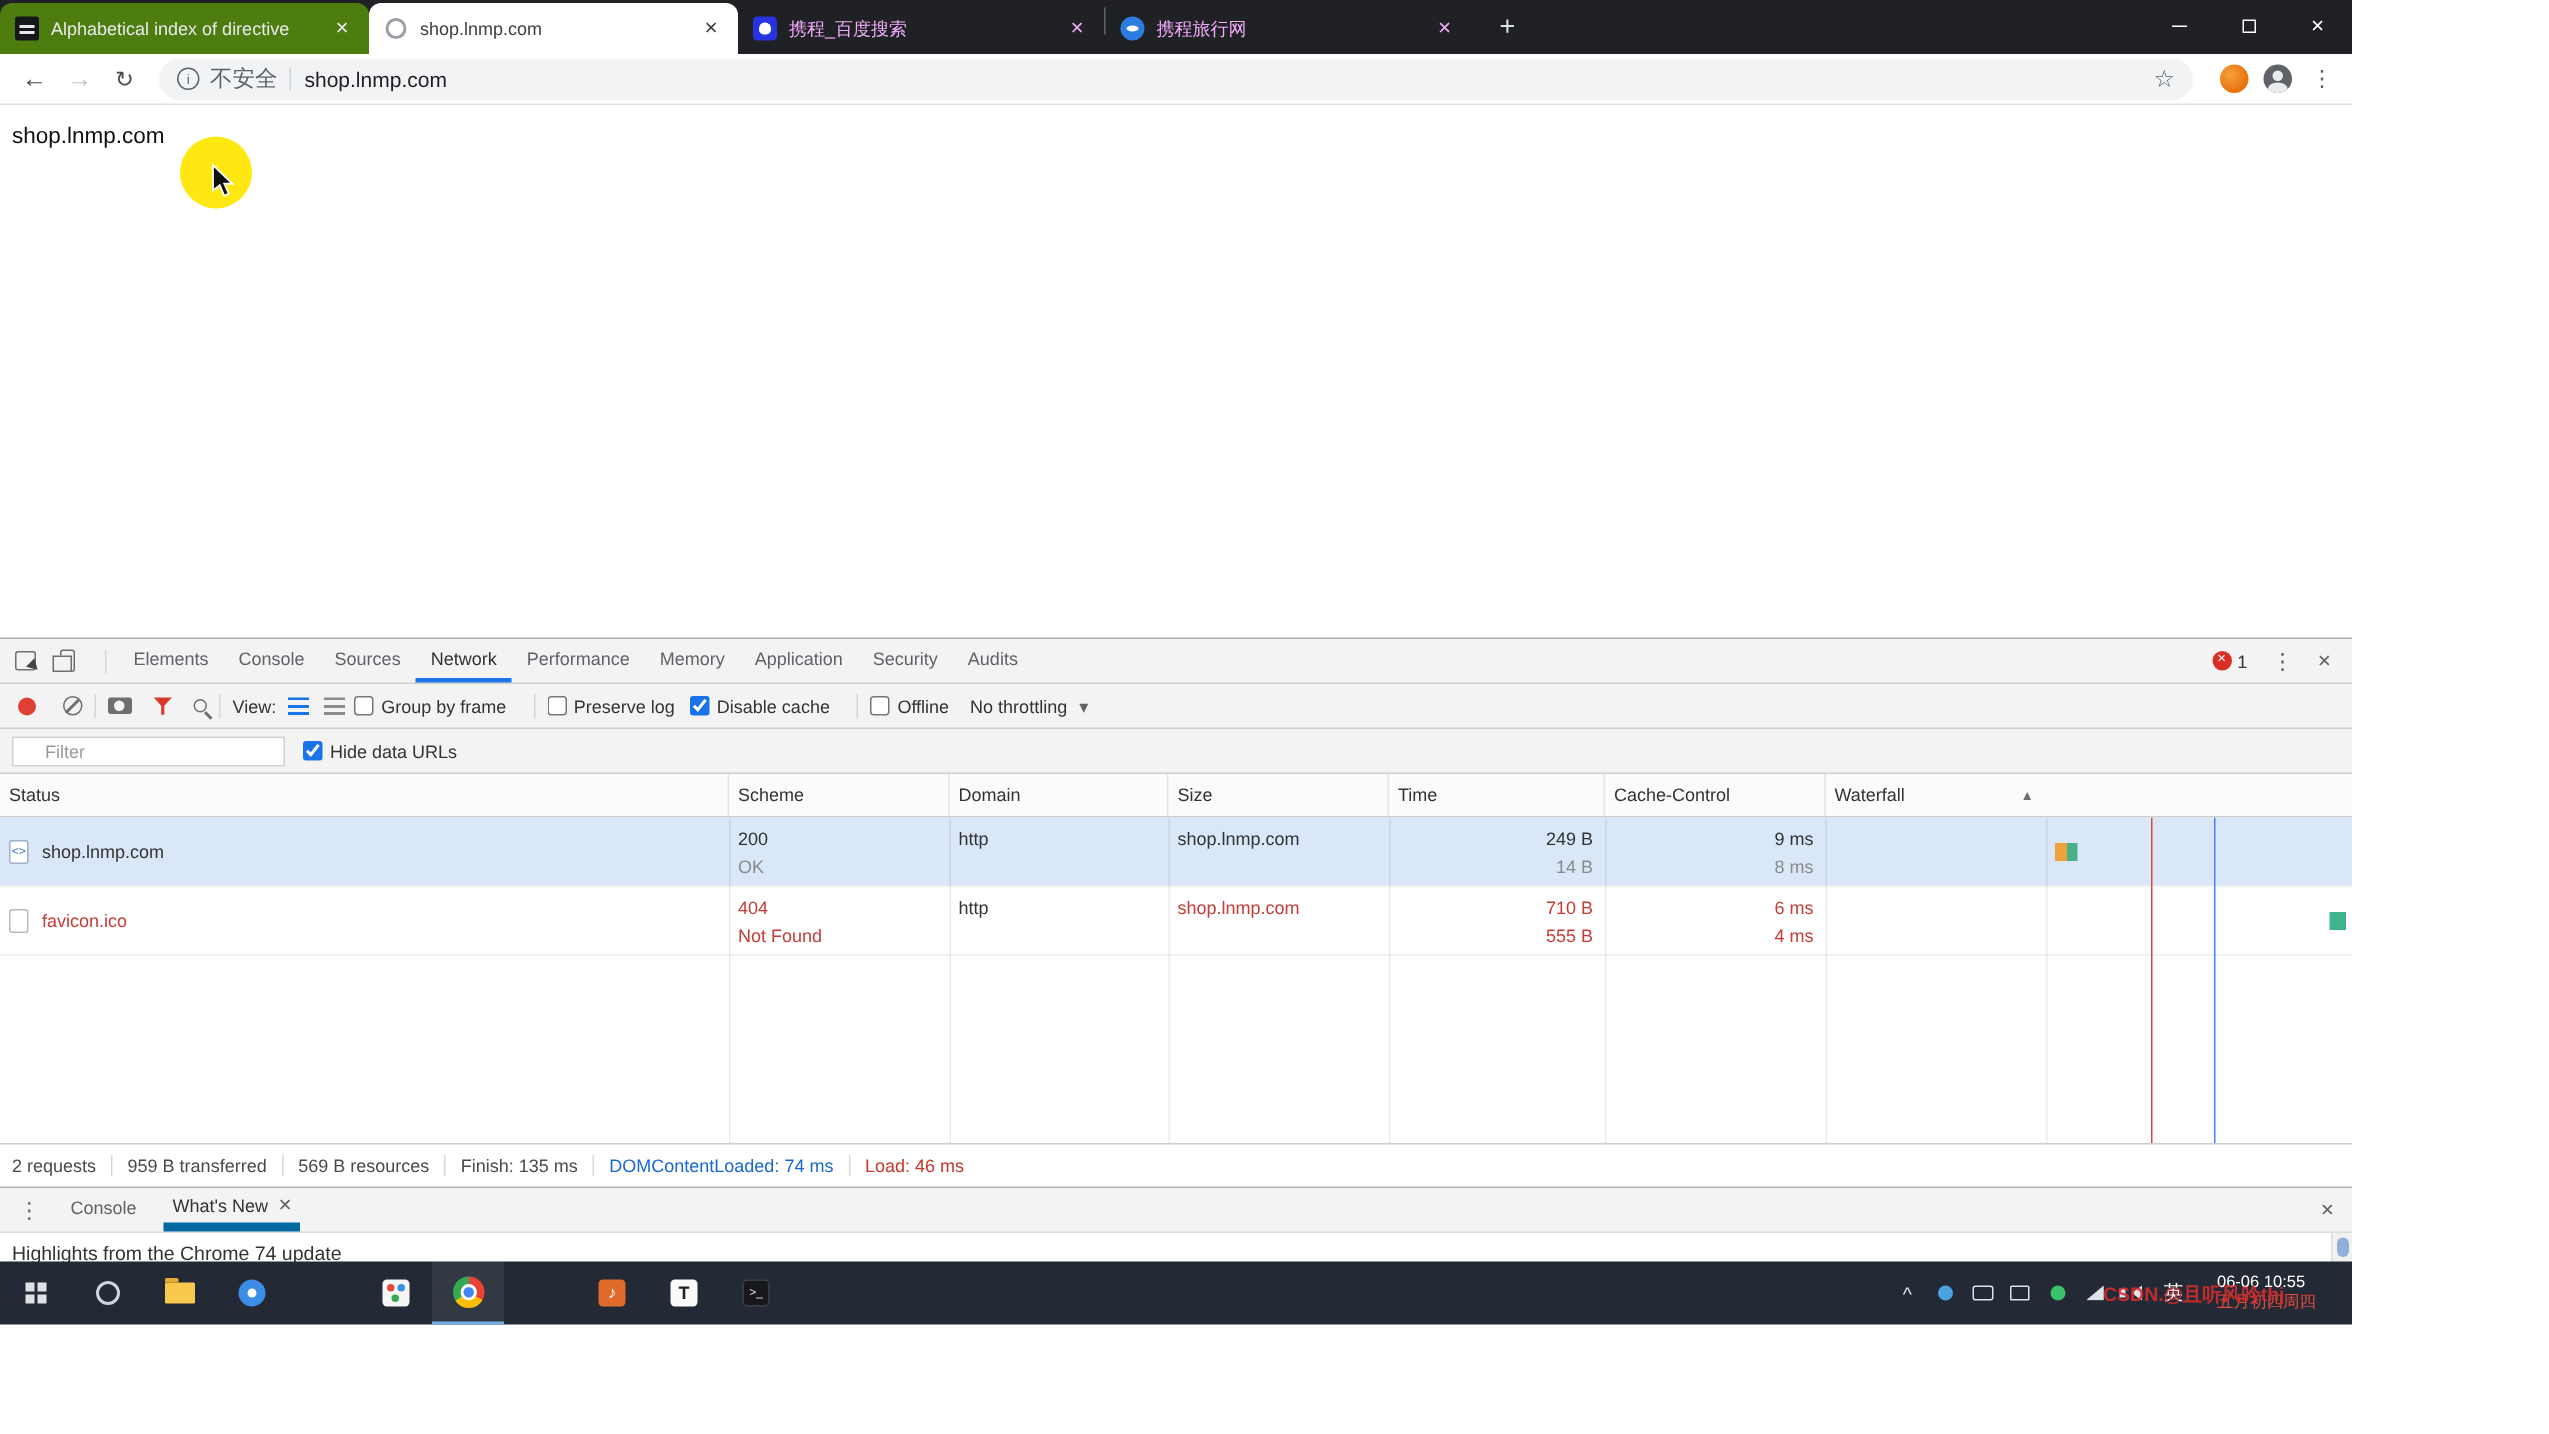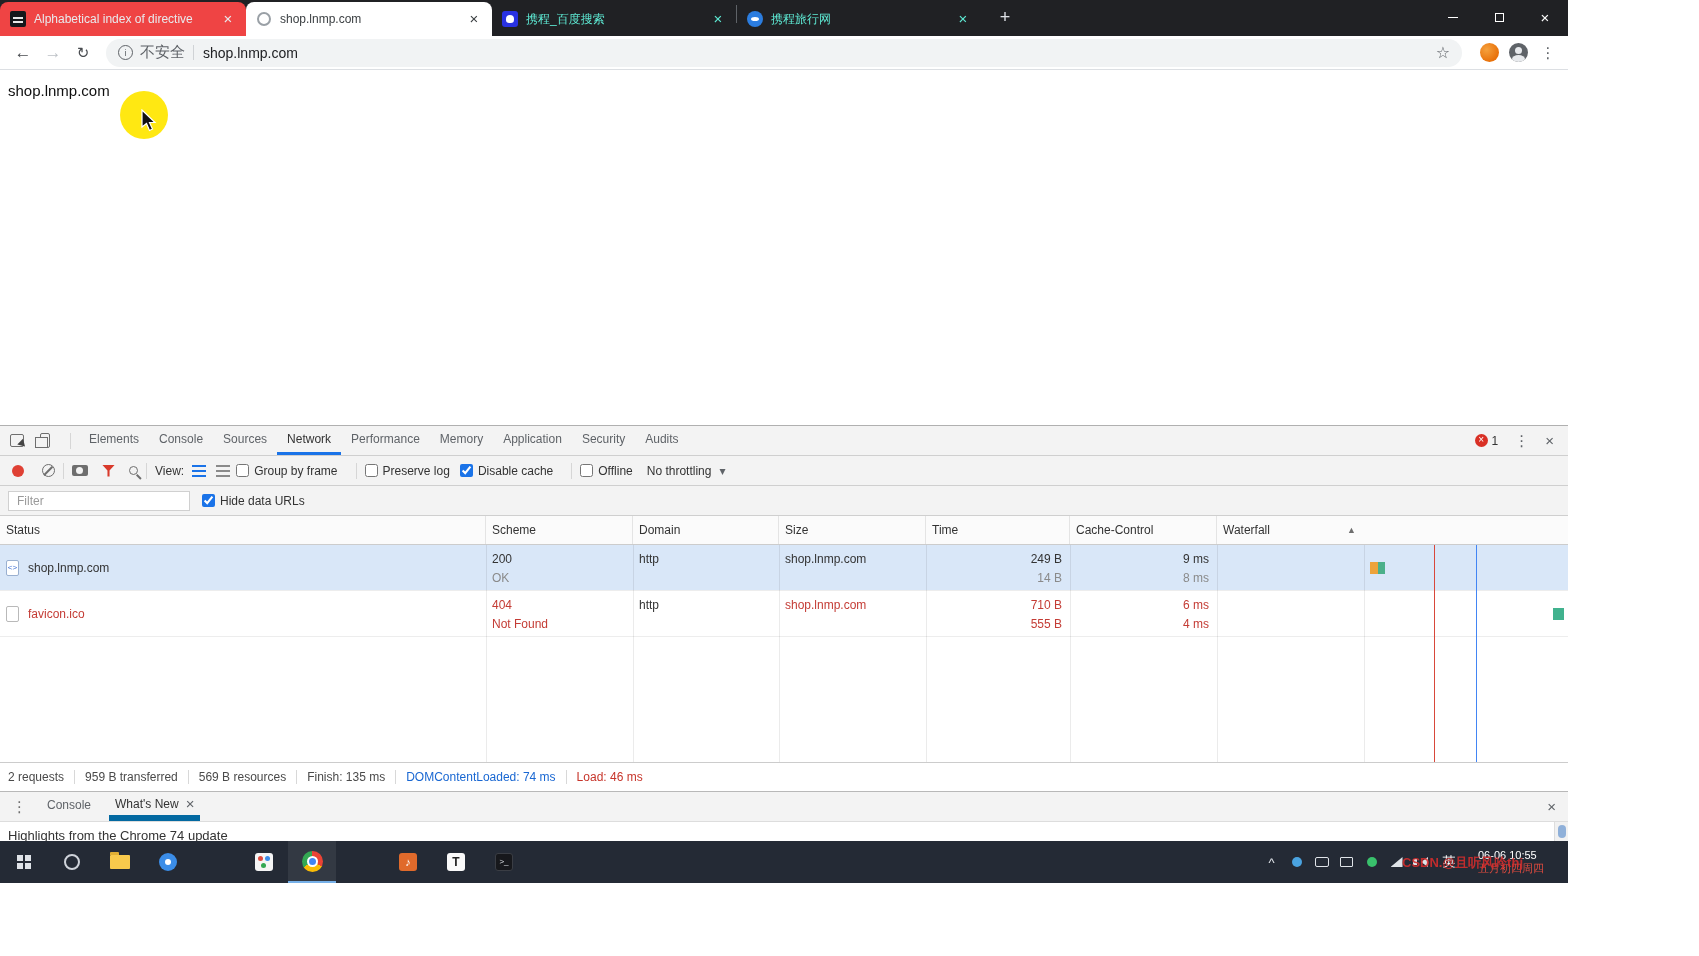--- a/index.html
+++ b/index.html
@@ -6,23 +6,23 @@
   html,body{background:#fff}
   body{font-family:"Liberation Sans","DejaVu Sans",sans-serif}
   .canvas{position:relative;width:1699px;height:956px;background:#fff;overflow:hidden}
 
   
   .bw{position:absolute;left:0;top:0;width:1568px;height:841px;background:#fff}
 
   
   .tabstrip{position:absolute;left:0;top:0;width:100%;height:36px;background:#202124;display:flex;align-items:flex-end}
   .tab{height:34px;width:246px;display:flex;align-items:center;padding:0 10px;font-size:12px;cursor:default;overflow:hidden}
-  .tab-lit{background:#ef4444;color:#e8eaed;border-radius:8px 8px 0 0}
+  .tab-lit{background:#4d7c0f;color:#e8eaed;border-radius:8px 8px 0 0}
   .tab-active{background:#fff;color:#3c4043;border-radius:8px 8px 0 0}
-  .tab-dark{color:#5eead4;width:244px}
+  .tab-dark{color:#f0abfc;width:244px}
   .tab-title{flex:1;white-space:nowrap;overflow:hidden;text-overflow:ellipsis;padding-right:4px}
   .tab-close{width:16px;height:16px;flex:none;border-radius:50%;text-align:center;line-height:15px;font-size:13px;color:inherit}
   .sep-v{width:1px;height:18px;background:#5f6368;align-self:center;margin-bottom:8px}
   .newtab{width:28px;height:28px;align-self:center;margin-left:10px;color:#dee1e6;font-size:18px;text-align:center;line-height:26px;border-radius:50%}
   .fav{width:16px;height:16px;margin-right:8px;flex:none;position:relative}
   .fav-docs{background:#15171b;border-radius:2px}
   .fav-docs::after{content:"";position:absolute;left:3px;top:4px;width:10px;height:8px;
      background:repeating-linear-gradient(0deg,rgba(255,255,255,.9) 0 2px,transparent 2px 4px)}
   .fav-globe{width:14px;height:14px;margin:1px 9px 1px 1px;border:2px solid #9aa0a6;border-radius:50%}
   .fav-baidu{background:#2932e1;border-radius:3px}
@@ -96,21 +96,21 @@
   .view-label{margin-right:8px}
   .ic-viewlist{width:14px;height:12px;background:repeating-linear-gradient(0deg,#1a73e8 0 2px,transparent 2px 5px);margin-right:10px;flex:none}
   .ic-viewwf{width:14px;height:12px;background:repeating-linear-gradient(0deg,#8a8a8a 0 2px,transparent 2px 5px);margin-right:6px;flex:none}
   .chk{display:flex;align-items:center;gap:5px;margin-right:10px;white-space:nowrap}
   .chk input{width:13px;height:13px;accent-color:#1a73e8}
   .throttle{display:flex;align-items:center;gap:8px;margin-left:4px}
   .g-drop::after{content:"▾";color:#5f6368}
 
   
   .dt-filter{top:60px;height:30px;background:#f3f3f3;border-bottom:1px solid #cfcfcf;display:flex;align-items:center;padding-left:8px}
-  .filter-input{width:182px;height:20px;border:1px solid #d0d0d0;background:#fff;font-size:12px;padding:0 8px;margin-right:12px;font-family:inherit}
+  .filter-input{width:182px;height:20px;border:1px solid #d0d0d0;background:#fff;font-size:12px;padding:0 21px;margin-right:12px;font-family:inherit}
   .filter-input::placeholder{color:#9a9a9a}
   .pills{display:flex;align-items:center;gap:4px;margin-left:6px}
   .pill{padding:3px 7px;border-radius:4px;color:#333}
   .pill.active{background:#6e6e6e;color:#fff}
 
   
   .grid-cols{display:grid;grid-template-columns:486px 147px 146px 147px 144px 147px 147px 1fr}
   .net-header{top:90px;height:29px;background:#fbfbfb;border-bottom:1px solid #ccc}
   .hcell{line-height:28px;padding-left:6px;border-right:1px solid #e4e4e4;color:#333;position:relative;overflow:hidden}
   .hcell:last-child{border-right:none}

